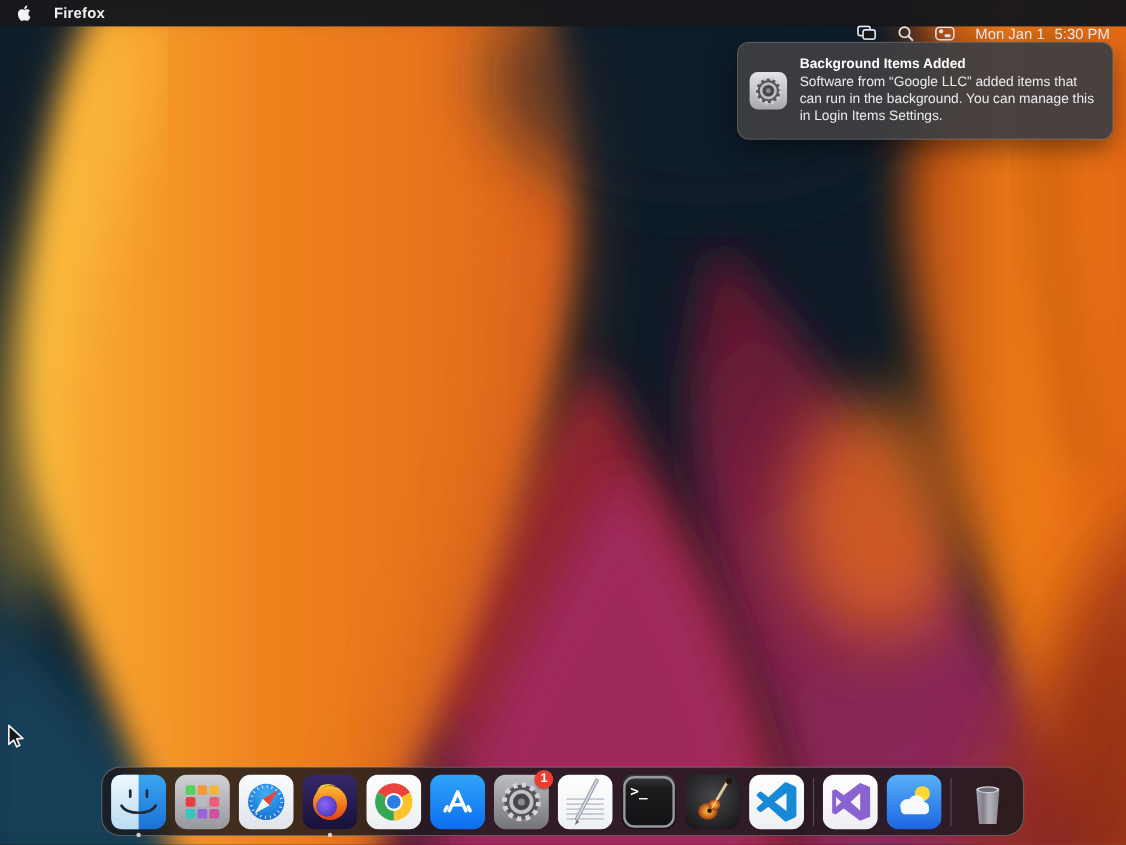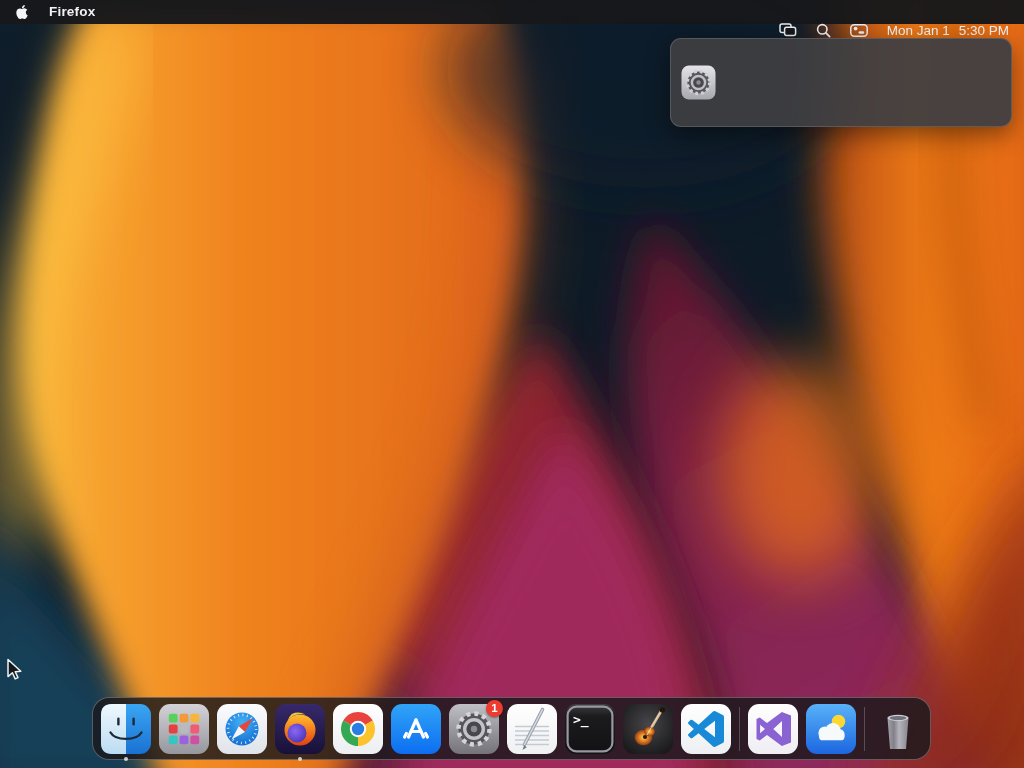--- a/index.html
+++ b/index.html
@@ -145,20 +145,24 @@
             <stop offset="1" stop-color="#a7a7ae"></stop>
         </linearGradient>
       </defs>
       <rect x="2" y="2" width="46" height="46" rx="10" fill="url(#nGear)"></rect>
       <circle cx="25" cy="25" r="15" fill="#55555a"></circle>
       <circle cx="25" cy="25" r="15" fill="none" stroke="#cfcfd4" stroke-width="4.2" stroke-dasharray="4 4"></circle>
       <circle cx="25" cy="25" r="10.5" fill="#bebec5"></circle>
       <circle cx="25" cy="25" r="7.2" fill="#47474c"></circle>
       <circle cx="25" cy="25" r="3" fill="#8b8b92"></circle>
     </svg>
+    <div class="txt">
+      <div class="title">Background Items Added</div>
+      <div class="body">Software from “Google LLC” added items that can run in the background. You can manage this in Login Items Settings.</div>
+    </div>
   </div>
 
   <div id="dock">
 
     <div class="dock-item">
       <svg viewBox="0 0 50 50">
         <defs>
           <linearGradient id="fBlue" x1="0" y1="0" x2="0" y2="1">
               <stop offset="0" stop-color="#3aa6f2"></stop>
               <stop offset="1" stop-color="#1a71d3"></stop>

